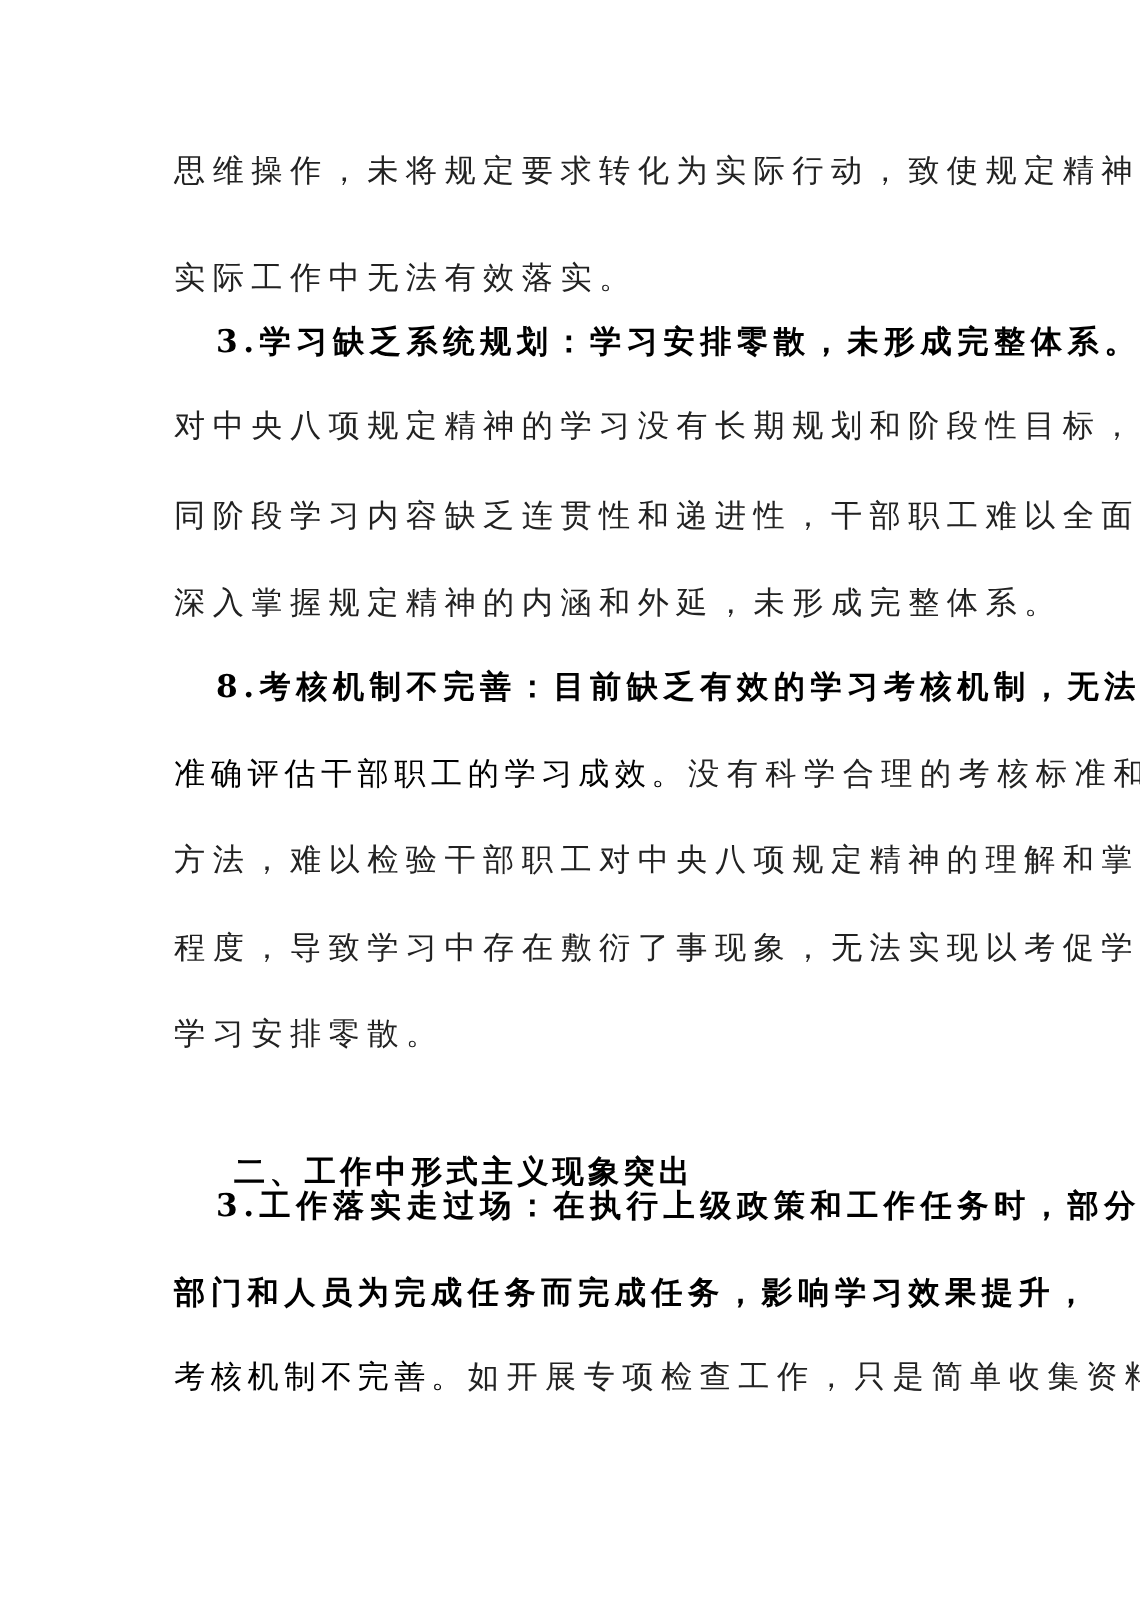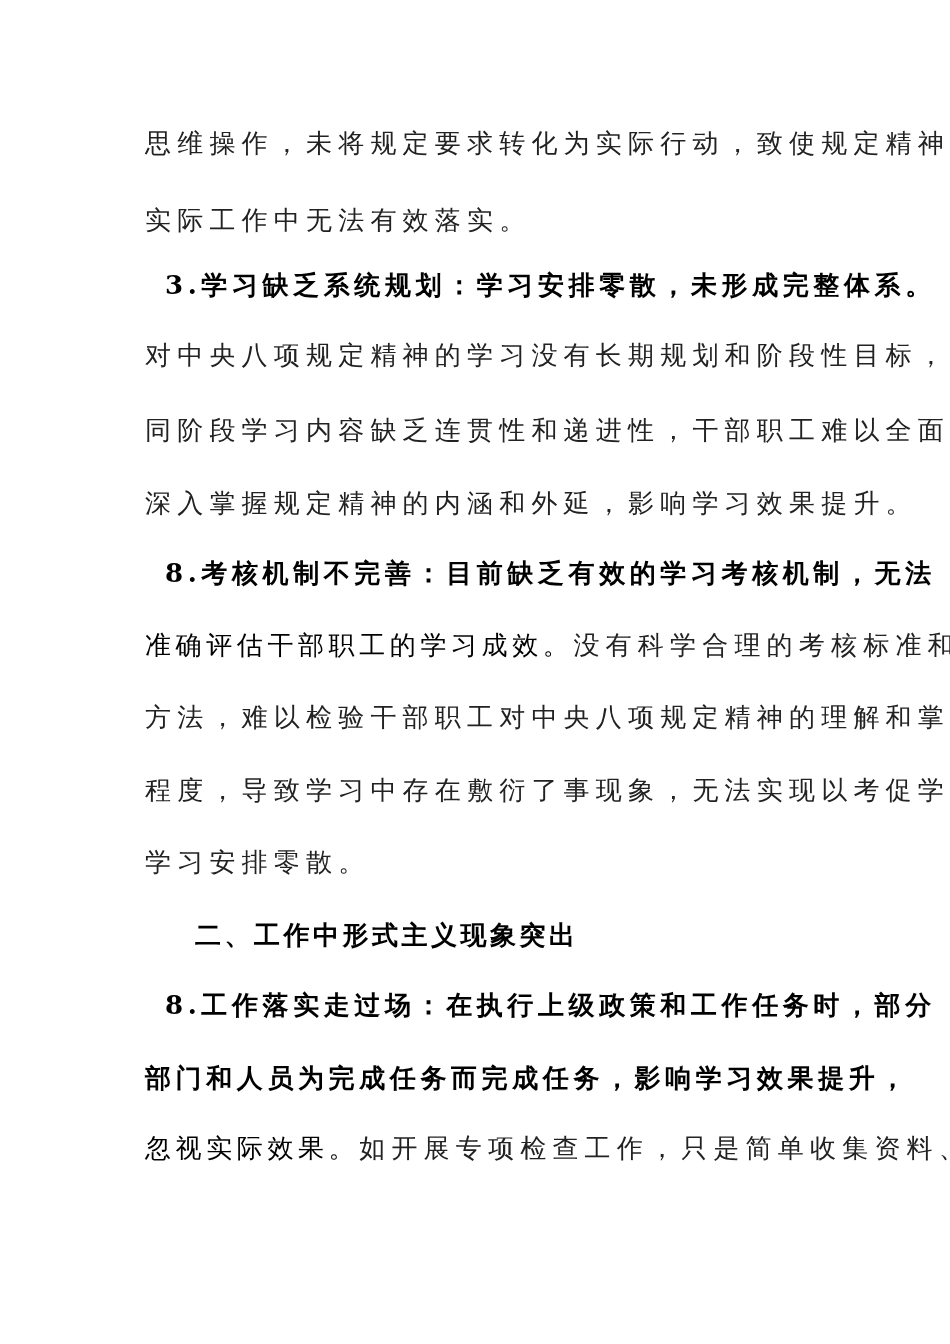--- a/index.html
+++ b/index.html
@@ -2,47 +2,47 @@
 <html><head>
   <meta charset="utf-8">
   <style>
     html, body { margin: 0; padding: 0; background: #ffffff; }
     body { width: 950px; height: 1344px; position: relative; overflow: hidden;
            font-family: "DejaVu Serif", "Liberation Serif", serif; color: #111; }
     .page { position: absolute; left: 0; top: 0; width: 950px; height: 1344px; background: #fff; }
     .line { position: absolute; left: 145px; width: 665px; height: 40px; line-height: 40px;
             font-size: 26px; white-space: nowrap; letter-spacing: 6.2px; color: #222; }
     .line.bold { font-weight: bold; color: #000; letter-spacing: 4.6px; }
-    .line.indent { left: 165px; width: 630px; }
-    .line.heading { left: 195px; font-weight: bold; color: #000; letter-spacing: 3.5px; }
+    .line.indent { left: 180px; width: 630px; }
+    .line.heading { left: 195px; font-weight: bold; color: #000; letter-spacing: 3.5px; margin-top: 42px; }
     .b { font-weight: normal; color: #000; letter-spacing: 4.6px; }
     .n { font-weight: normal; color: #222; letter-spacing: 6.2px; }
   </style>
 </head>
 <body>
 
 <div class="page">
 
   <div class="line" style="top:123px">思维操作，未将规定要求转化为实际行动，致使规定精神在</div>
-  <div class="line" style="top:200px">实际工作中无法有效落实。</div>
+  <div class="line" style="top:212px">实际工作中无法有效落实。</div>
 
   <div class="line bold indent" style="top:265px">3.学习缺乏系统规划：学习安排零散，未形成完整体系。</div>
   <div class="line" style="top:335px">对中央八项规定精神的学习没有长期规划和阶段性目标，不</div>
   <div class="line" style="top:410px">同阶段学习内容缺乏连贯性和递进性，干部职工难以全面、</div>
-  <div class="line" style="top:483px">深入掌握规定精神的内涵和外延，影响学习效果提升。</div>
+  <div class="line" style="top:483px">深入掌握规定精神的内涵和外延，未形成完整体系。</div>
 
   <div class="line bold indent" style="top:553px">8.考核机制不完善：目前缺乏有效的学习考核机制，无法</div>
   <div class="line" style="top:625px">
     <span class="b">准确评估干部职工的学习成效。</span><span class="n">没有科学合理的考核标准和</span>
   </div>
   <div class="line" style="top:697px">方法，难以检验干部职工对中央八项规定精神的理解和掌握</div>
   <div class="line" style="top:770px">程度，导致学习中存在敷衍了事现象，无法实现以考促学、以</div>
   <div class="line" style="top:842px">学习安排零散。</div>
 
   <div class="line heading" style="top:915px">二、工作中形式主义现象突出</div>
 
-  <div class="line bold indent" style="top:985px">8.工作落实走过场：在执行上级政策和工作任务时，部分</div>
+  <div class="line bold indent" style="top:985px">3.工作落实走过场：在执行上级政策和工作任务时，部分</div>
   <div class="line bold" style="top:1058px">部门和人员为完成任务而完成任务，影响学习效果提升，</div>
   <div class="line" style="top:1128px">
-    <span class="b">忽视实际效果。</span><span class="n">如开展专项检查工作，只是简单收集资料、填</span>
+    <span class="b">考核机制不完善。</span><span class="n">如开展专项检查工作，只是简单收集资料、填</span>
   </div>
 
 </div>
 
 </body></html>

